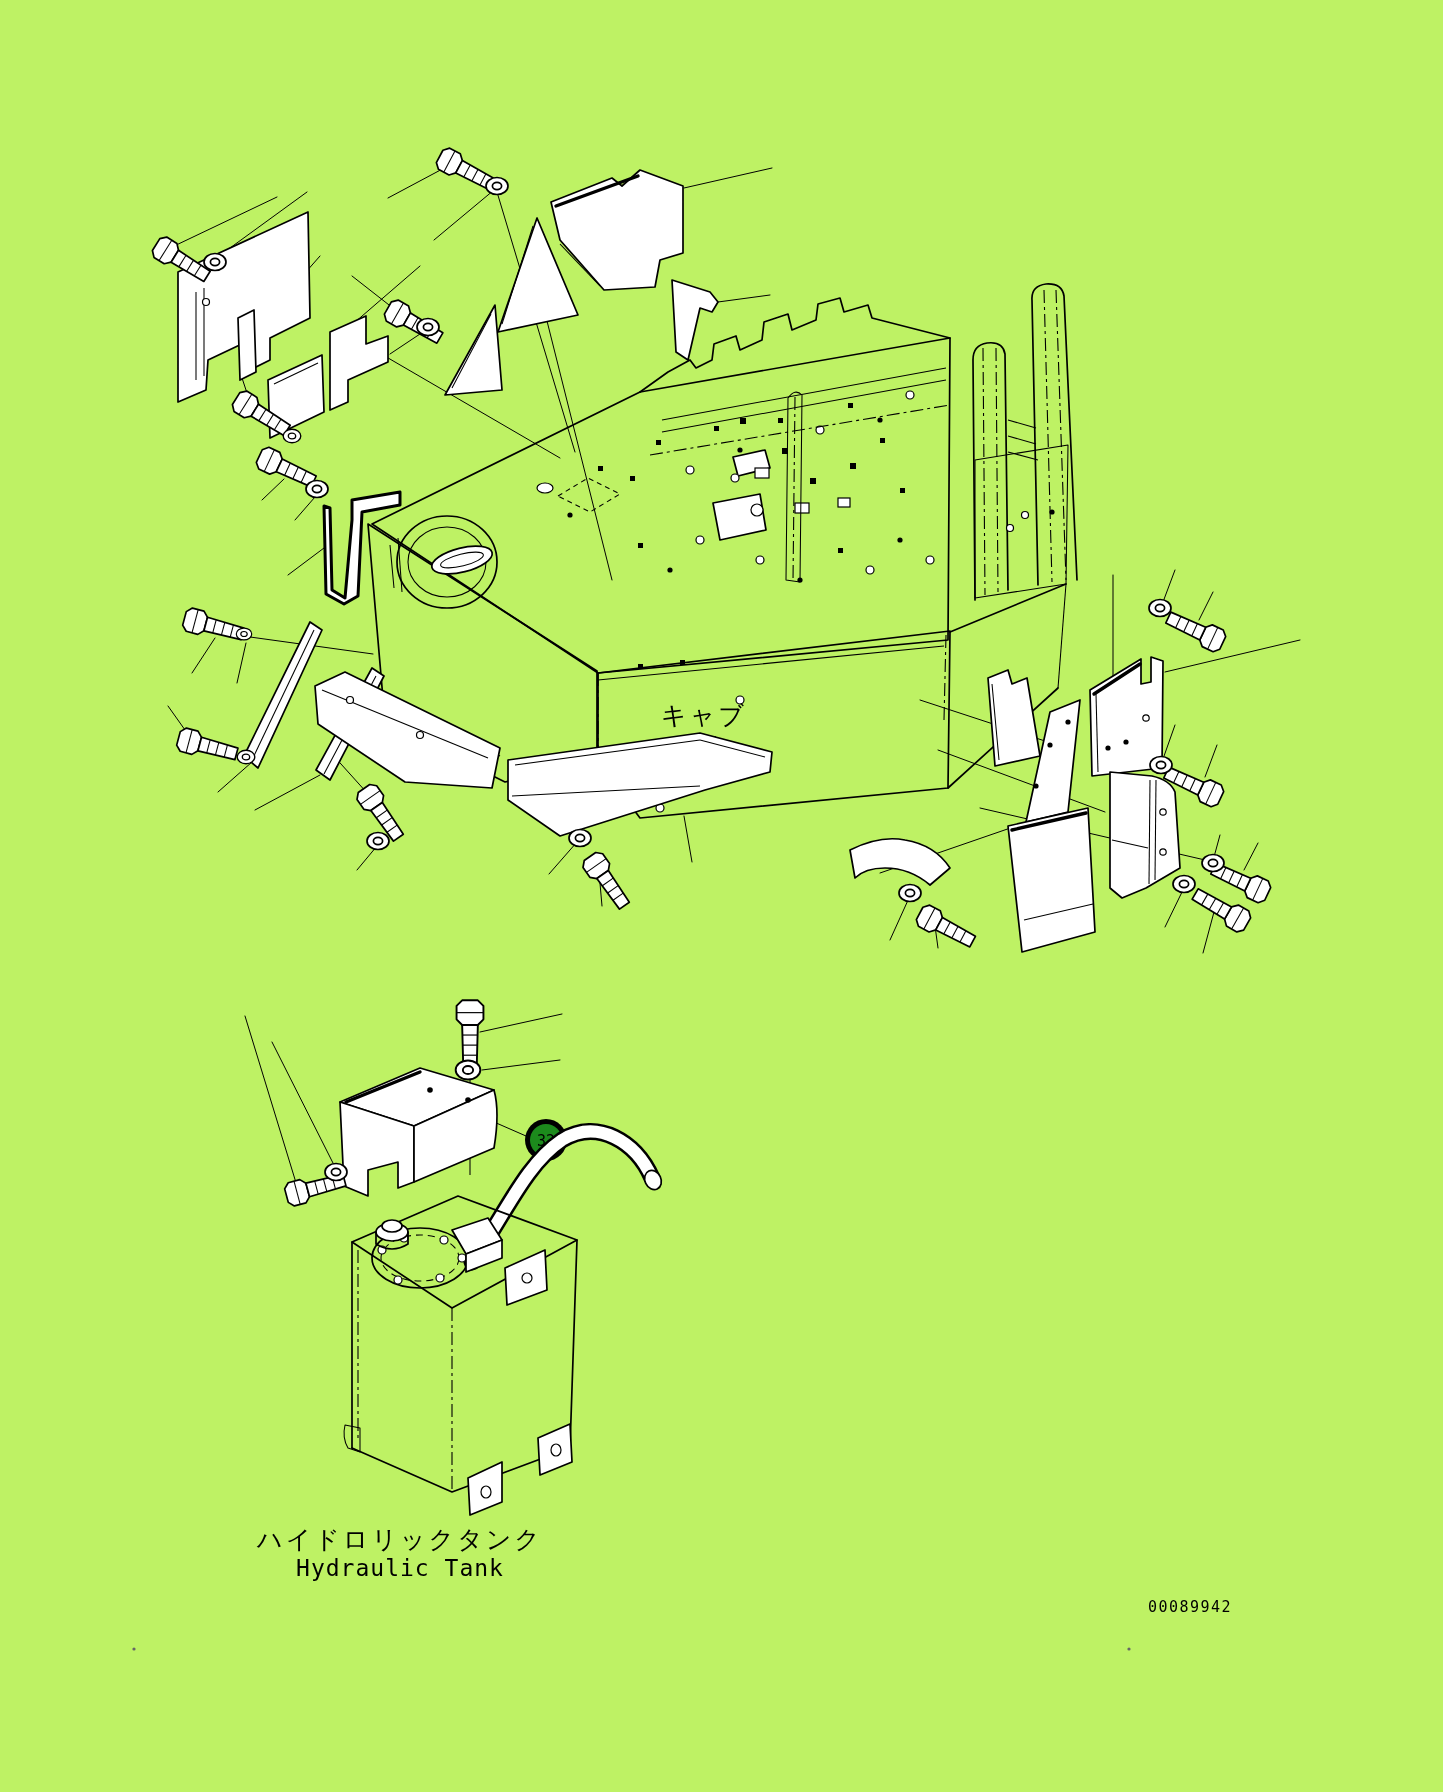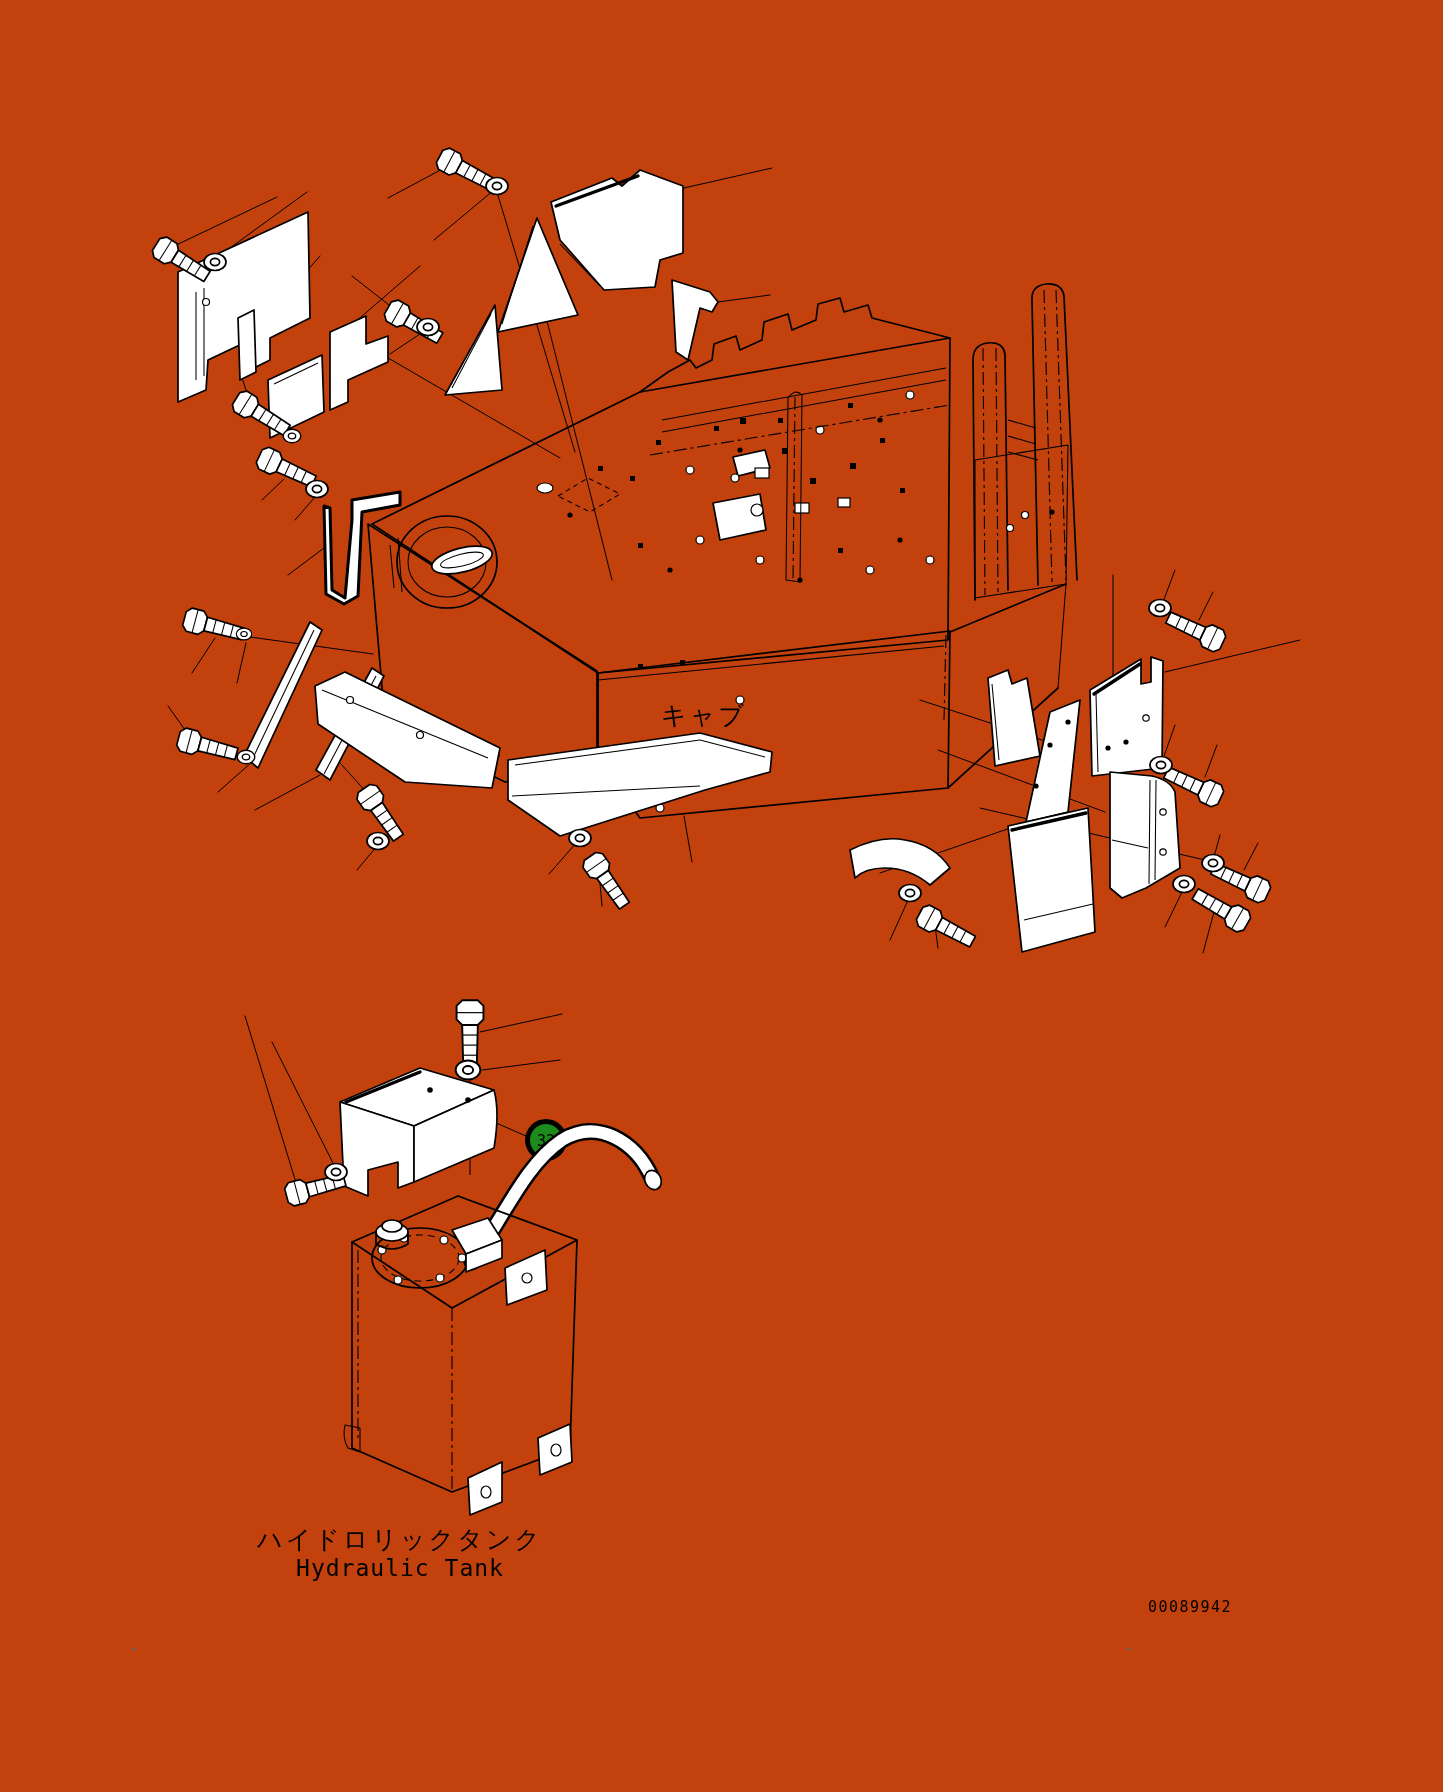--- a/index.html
+++ b/index.html
@@ -1,16 +1,16 @@
 <!DOCTYPE html>
 <html><head>
 <meta charset="utf-8">
 <style>
   html,body{margin:0;padding:0;background:#ffffff;}
-  .page{position:relative;width:1443px;height:1792px;background:#c2410c;overflow:hidden;
+  .page{position:relative;width:1443px;height:1792px;background:#bef264;overflow:hidden;
         font-family:"DejaVu Sans Mono","Liberation Mono",monospace;}
   svg{position:absolute;left:0;top:0;}
   
   .ln  {fill:none;stroke:#000;stroke-width:1.7;stroke-linejoin:round;stroke-linecap:round;}
   .fw  {fill:#fff;stroke:#000;stroke-width:1.7;stroke-linejoin:round;stroke-linecap:round;}
   .hv  {fill:none;stroke:#000;stroke-width:3.4;stroke-linejoin:round;stroke-linecap:round;}
   .fwh {fill:#fff;stroke:#000;stroke-width:3.0;stroke-linejoin:round;}
   .thin{fill:none;stroke:#000;stroke-width:1.05;stroke-linejoin:round;}
   .ldr {fill:none;stroke:#000;stroke-width:1.0;stroke-linecap:round;}
   .dd  {fill:none;stroke:#000;stroke-width:1.1;stroke-dasharray:13 4 3 4;}

